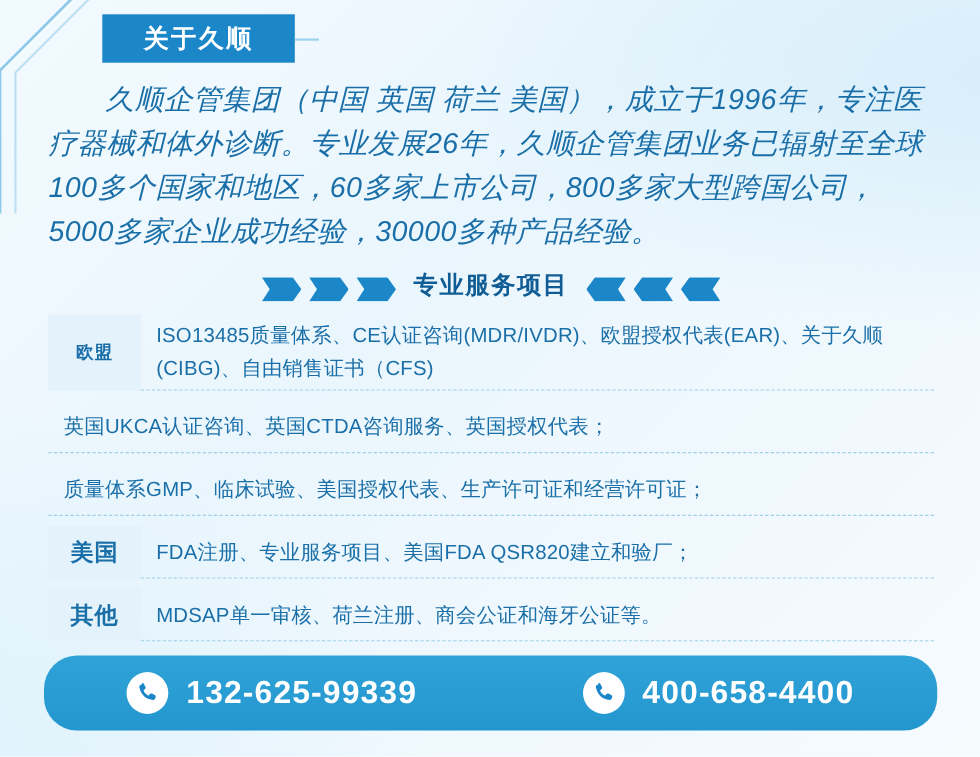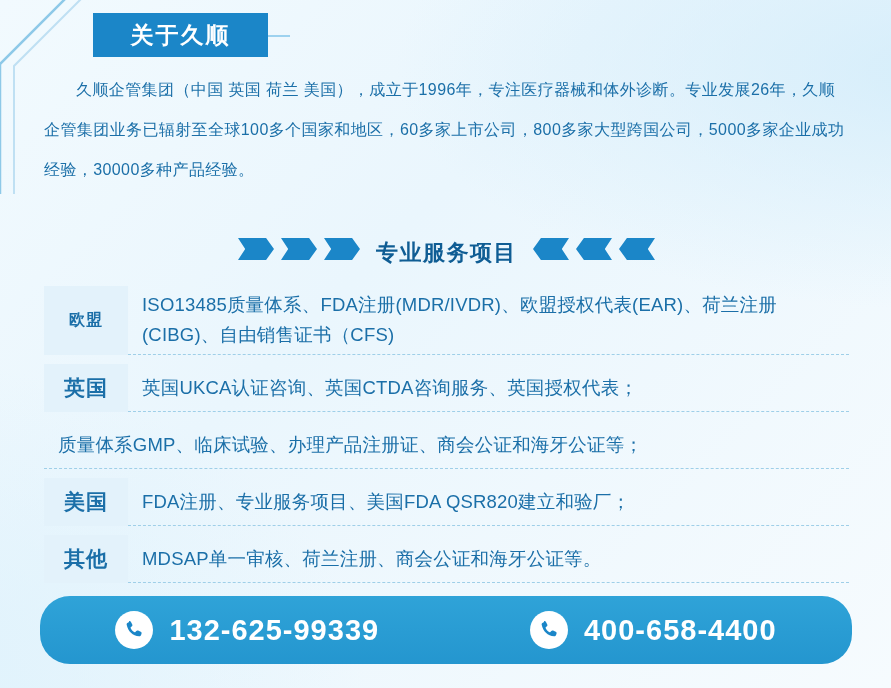--- a/index.html
+++ b/index.html
@@ -65,36 +65,37 @@
     height: 2px;
     background: #9dd2ef;
   }
 
   
   .intro {
     position: absolute;
     left: 44px;
     top: 70px;
     width: 805px;
-    font-size: 16px;
+    font-size: 26px;
     line-height: 40px;
     color: #1b6fa8;
     text-indent: 2em;
     letter-spacing: .4px;
+    font-style: italic;
   }
 
   
   .section-band {
     position: absolute;
     left: 44px;
     top: 238px;
     width: 805px;
     height: 36px;
     display: flex;
-    align-items: flex-start;
+    align-items: flex-end;
     justify-content: center;
   }
   .chev-group {
     display: flex;
     gap: 7px;
     align-items: center;
   }
   .chev {
     width: 36px;
     height: 22px;
@@ -222,32 +223,31 @@
       <div class="chev left"></div>
       <div class="chev left"></div>
       <div class="chev left"></div>
     </div>
   </div>
 
   <div class="svc-table">
 
     <div class="svc-row tall">
       <div class="svc-label">欧盟</div>
-      <div class="svc-val">ISO13485质量体系、FDA注册(MDR/IVDR)、欧盟授权代表(EAR)、荷兰注册(CIBG)、自由销售证书（CFS)</div>
-    </div>
-    <div class="svc-gap"></div>
-
-    <div class="svc-row">
-      <div class="svc-label">英国</div>
+      <div class="svc-val">ISO13485质量体系、CE认证咨询(MDR/IVDR)、欧盟授权代表(EAR)、关于久顺(CIBG)、自由销售证书（CFS)</div>
+    </div>
+    <div class="svc-gap"></div>
+
+    <div class="svc-row">
       <div class="svc-val">英国UKCA认证咨询、英国CTDA咨询服务、英国授权代表；</div>
     </div>
     <div class="svc-gap"></div>
 
     <div class="svc-row">
-      <div class="svc-val">质量体系GMP、临床试验、办理产品注册证、商会公证和海牙公证等；</div>
+      <div class="svc-val">质量体系GMP、临床试验、美国授权代表、生产许可证和经营许可证；</div>
     </div>
     <div class="svc-gap"></div>
 
     <div class="svc-row">
       <div class="svc-label">美国</div>
       <div class="svc-val">FDA注册、专业服务项目、美国FDA QSR820建立和验厂；</div>
     </div>
     <div class="svc-gap"></div>
 
     <div class="svc-row">

